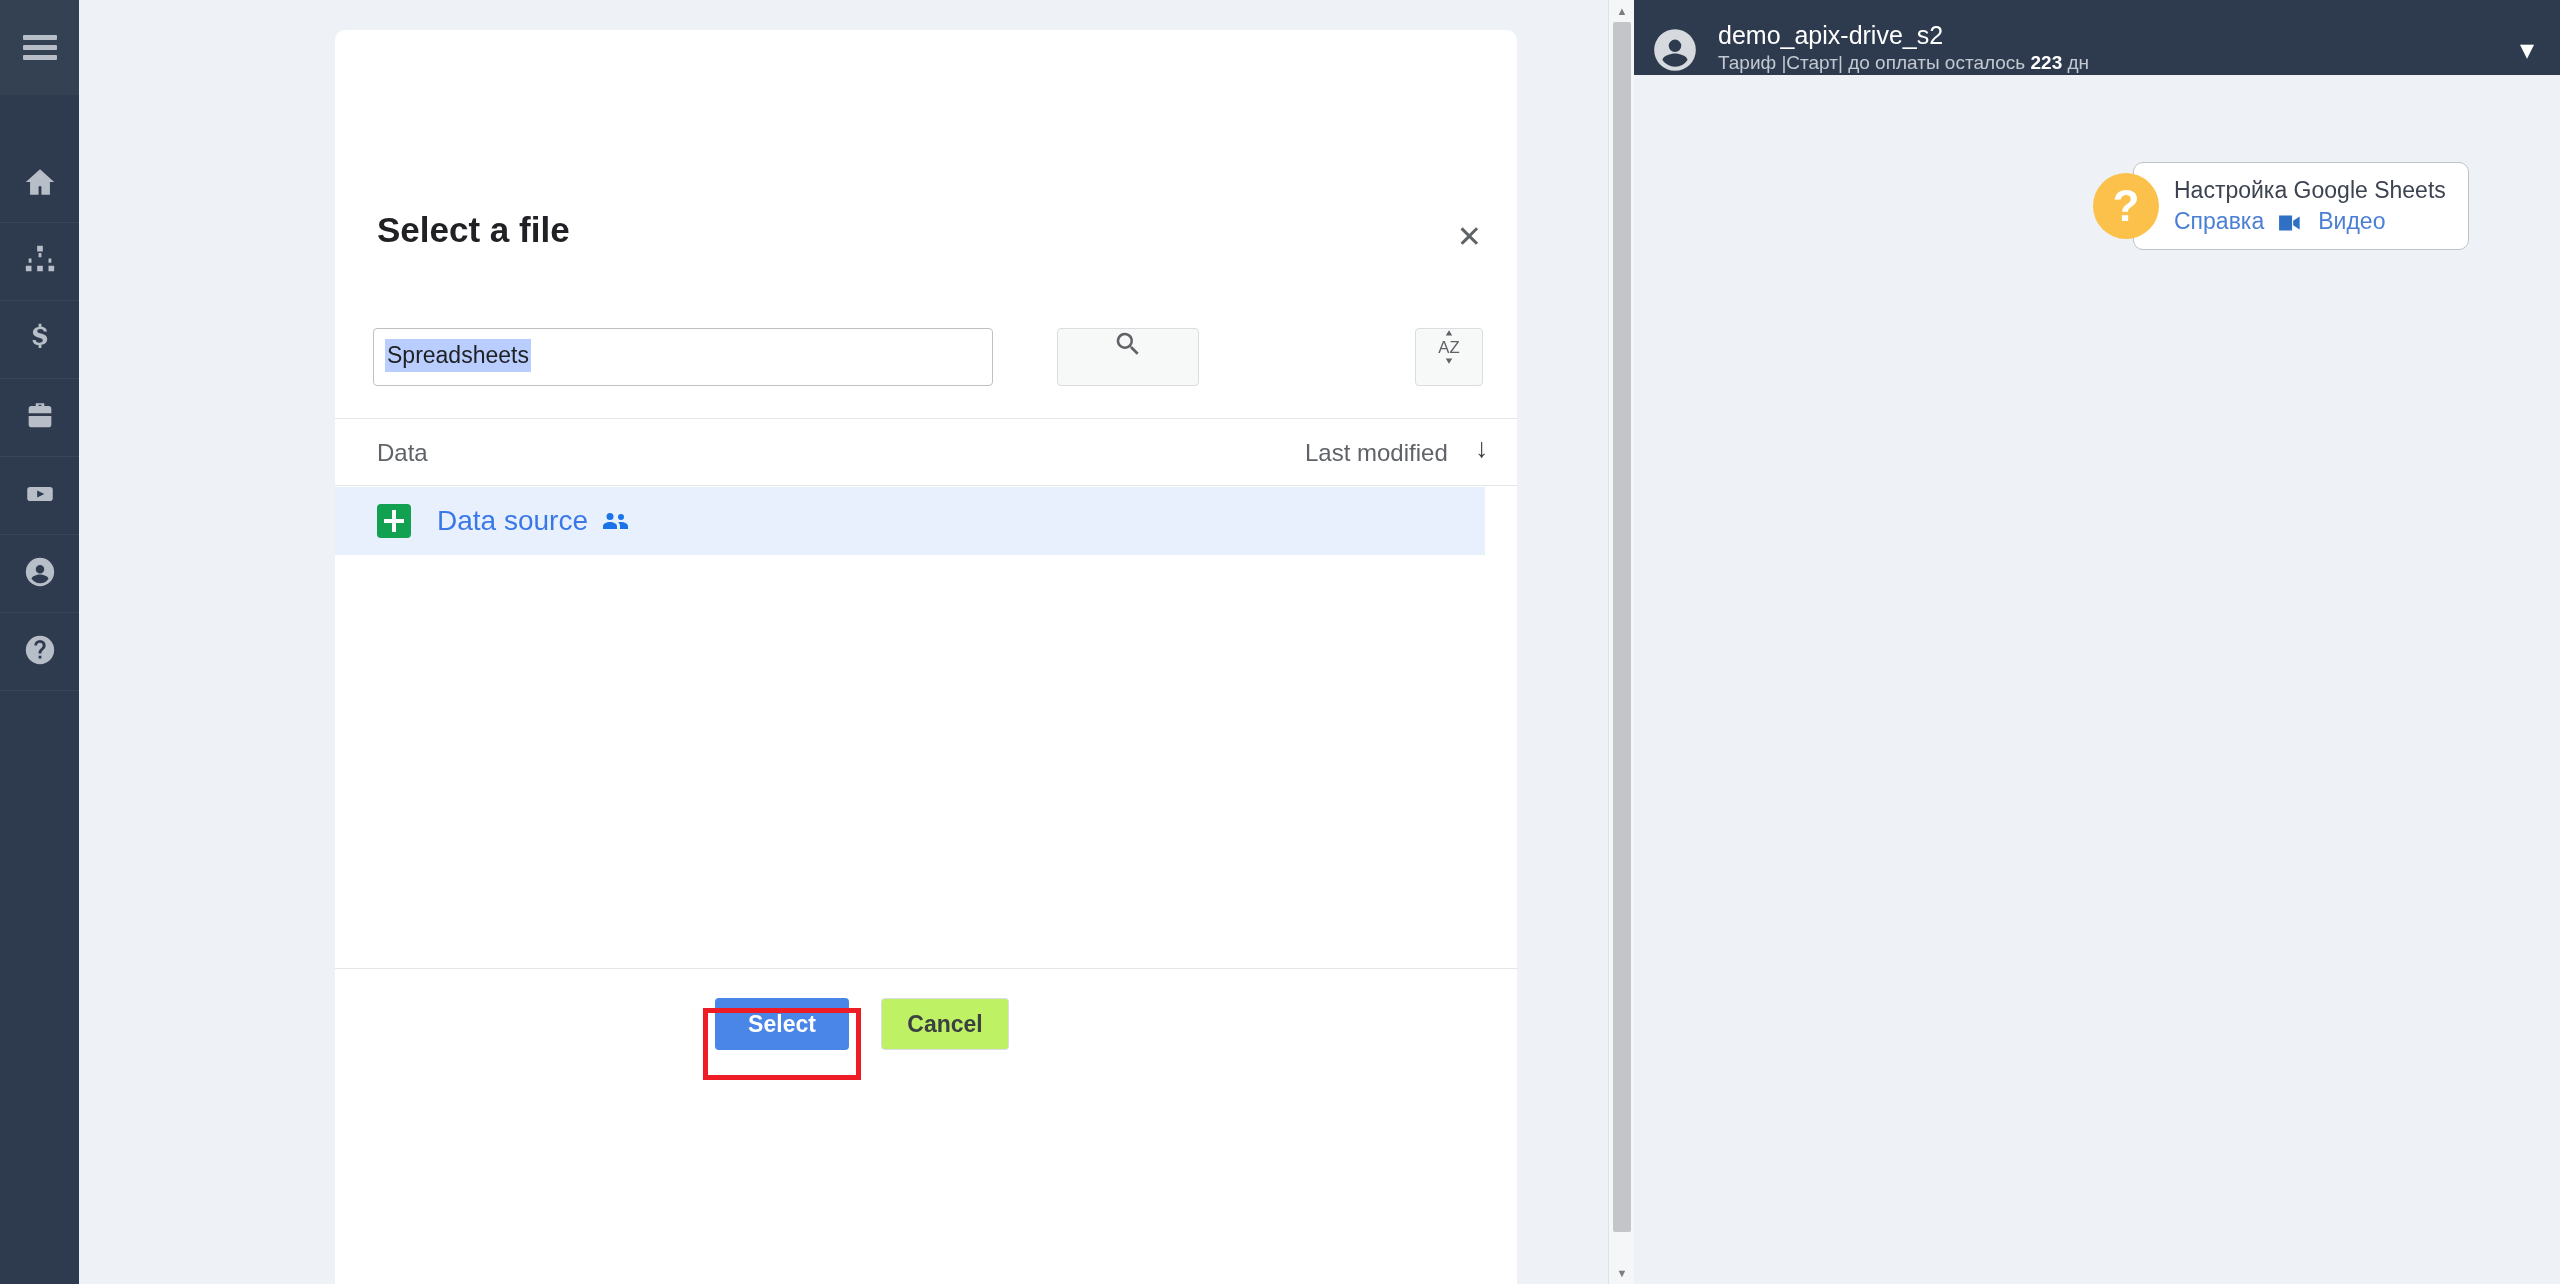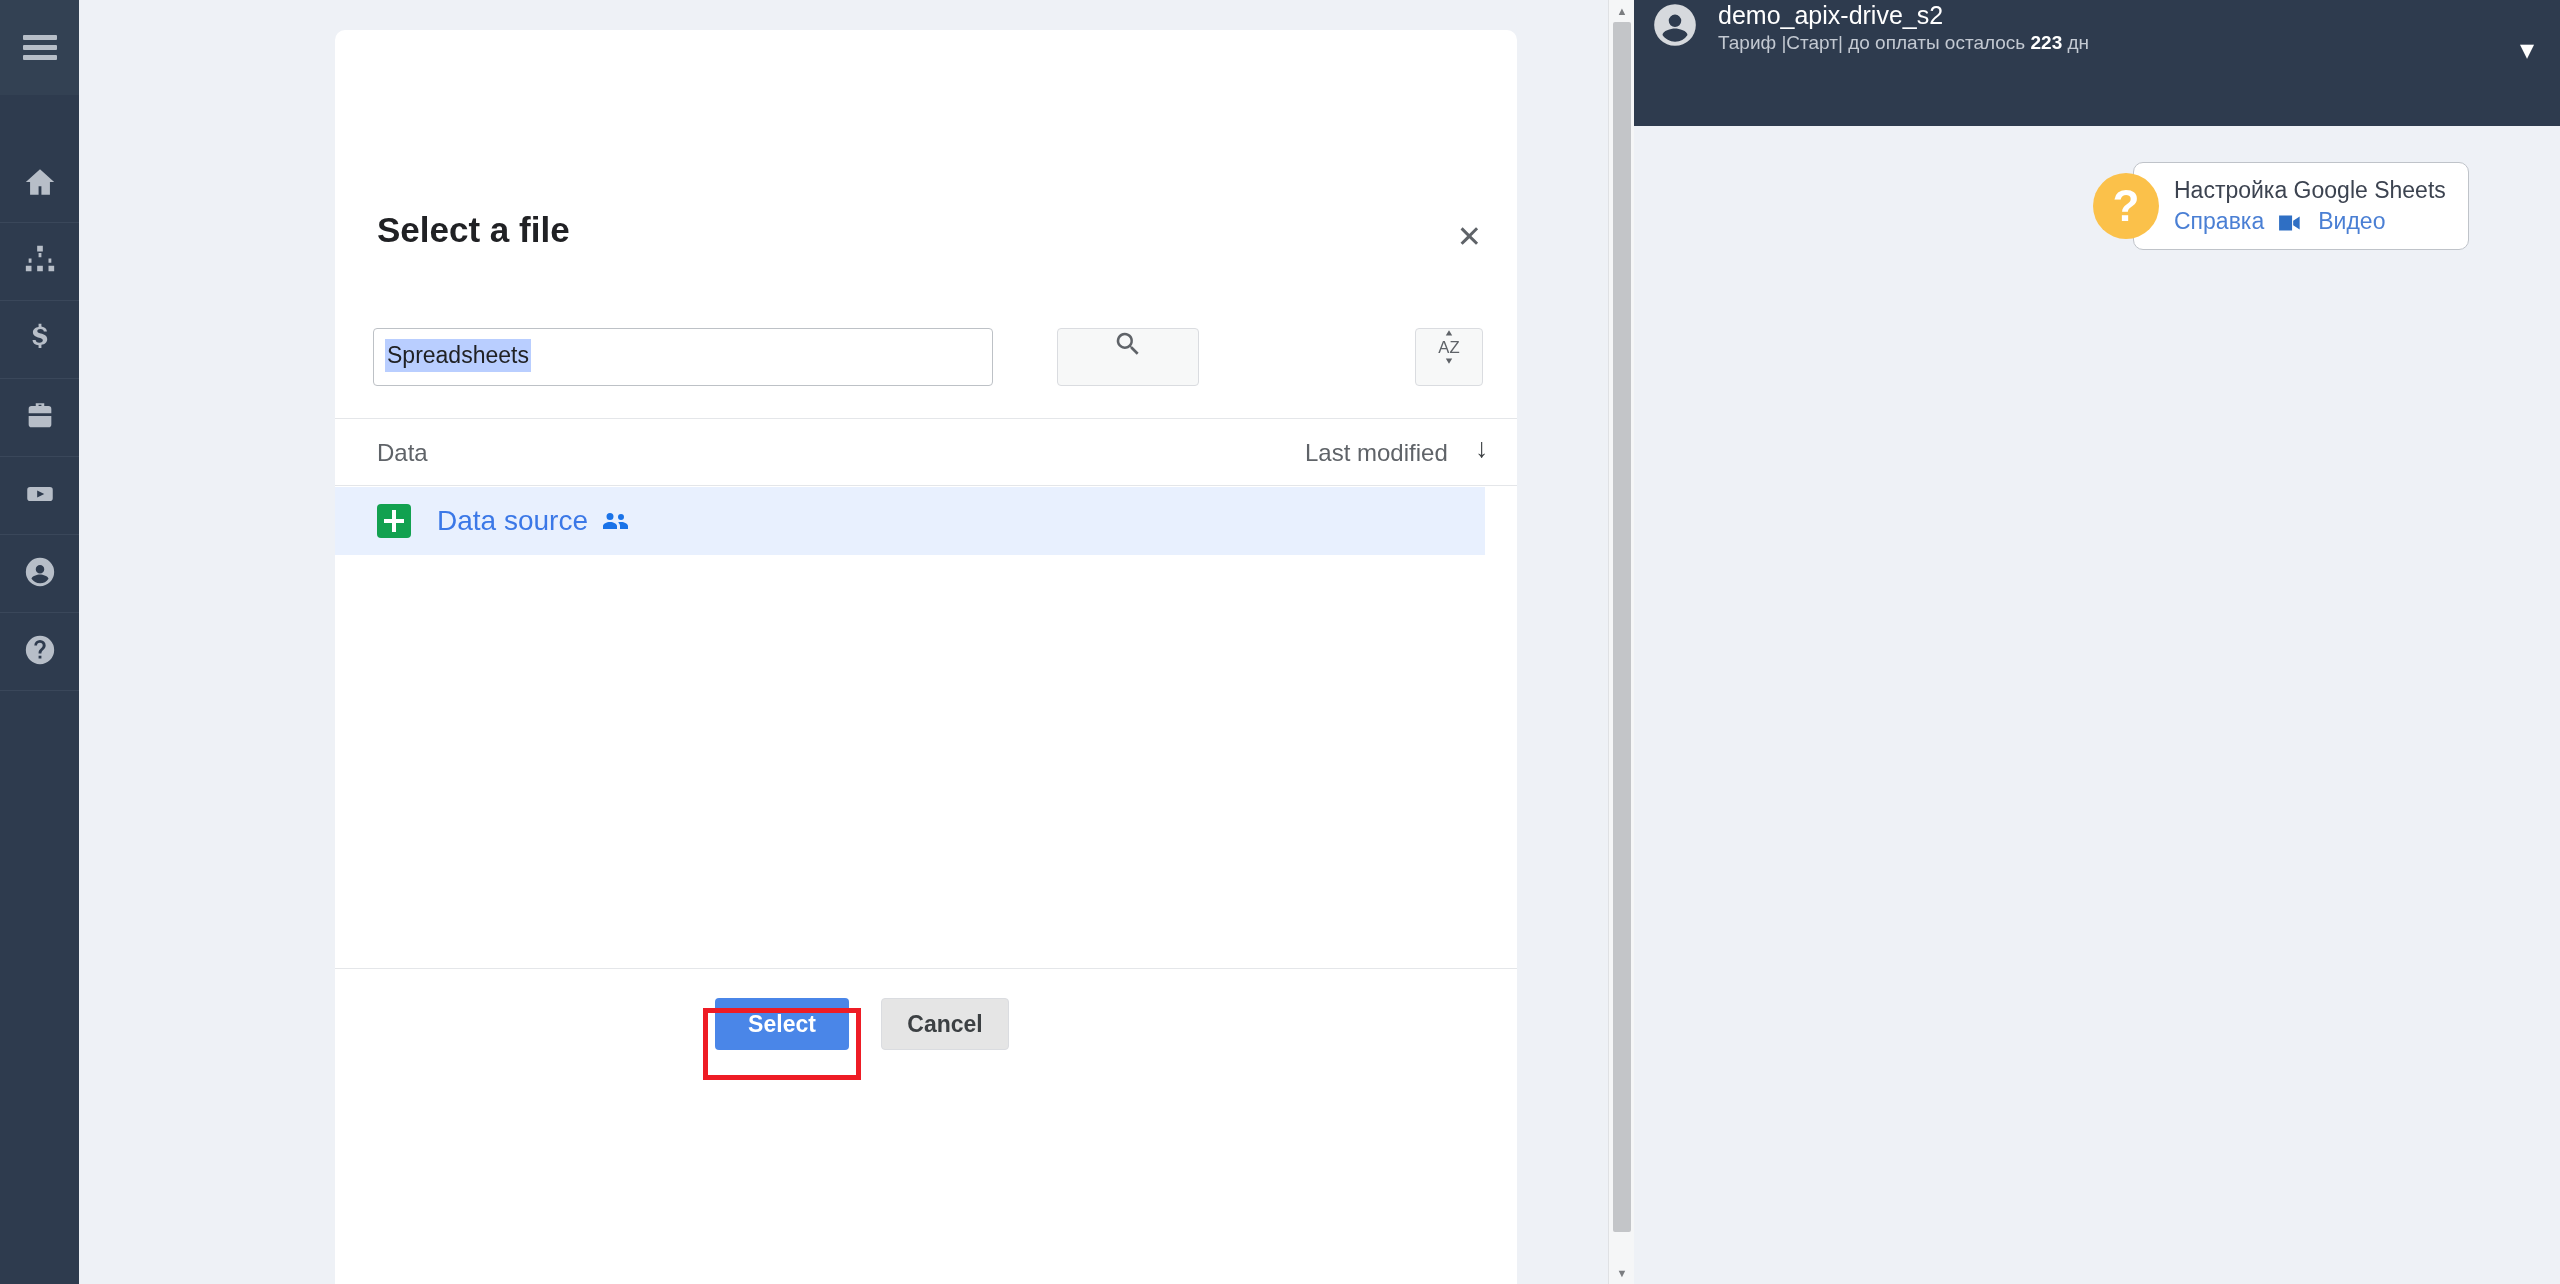--- a/index.html
+++ b/index.html
@@ -62,23 +62,23 @@
   .page-scroll .arr.dn { bottom: 0; }
 
   
   .app-bg {
     position: absolute; left: 1625px; top: 0;
     width: 935px; height: 1284px;
     background: #eef1f6;
   }
   .app-header {
     position: absolute; left: 0; top: 0;
-    width: 935px; height: 126px;
+    width: 935px; height: 75px;
     background: #2e3b4e;
-    display: flex; align-items: flex-start;
+    display: flex; align-items: flex-end;
     padding-left: 25px;
   }
   .avatar-ic { width: 50px; height: 50px; flex: 0 0 50px; }
   .avatar-ic svg { width: 50px; height: 50px; fill: #d6d9dd; }
   .acct { margin-left: 18px; line-height: 1.25; }
   .acct-name { color: #ffffff; font-size: 25px; }
   .acct-sub { color: #c3c9d2; font-size: 19px; }
   .acct-sub b { color: #ffffff; font-weight: bold; }
   .hdr-caret {
     position: absolute; right: 26px; top: 36px;
@@ -227,21 +227,21 @@
     font-size: 23px; font-weight: bold;
     display: flex; align-items: center; justify-content: center;
     cursor: pointer; border: none;
   }
   .btn-select {
     left: 380px; width: 134px;
     background: #4a86e8; color: #ffffff;
   }
   .btn-cancel {
     left: 546px; width: 128px;
-    background: #e5e5e5; color: #3c4043;
+    background: #bef264; color: #3c4043;
     border: 1px solid #dadce0;
   }
 </style>
 </head>
 <body>
 
 <div id="root">
 
   <div class="sidebar">
     <div class="sb-burger">

